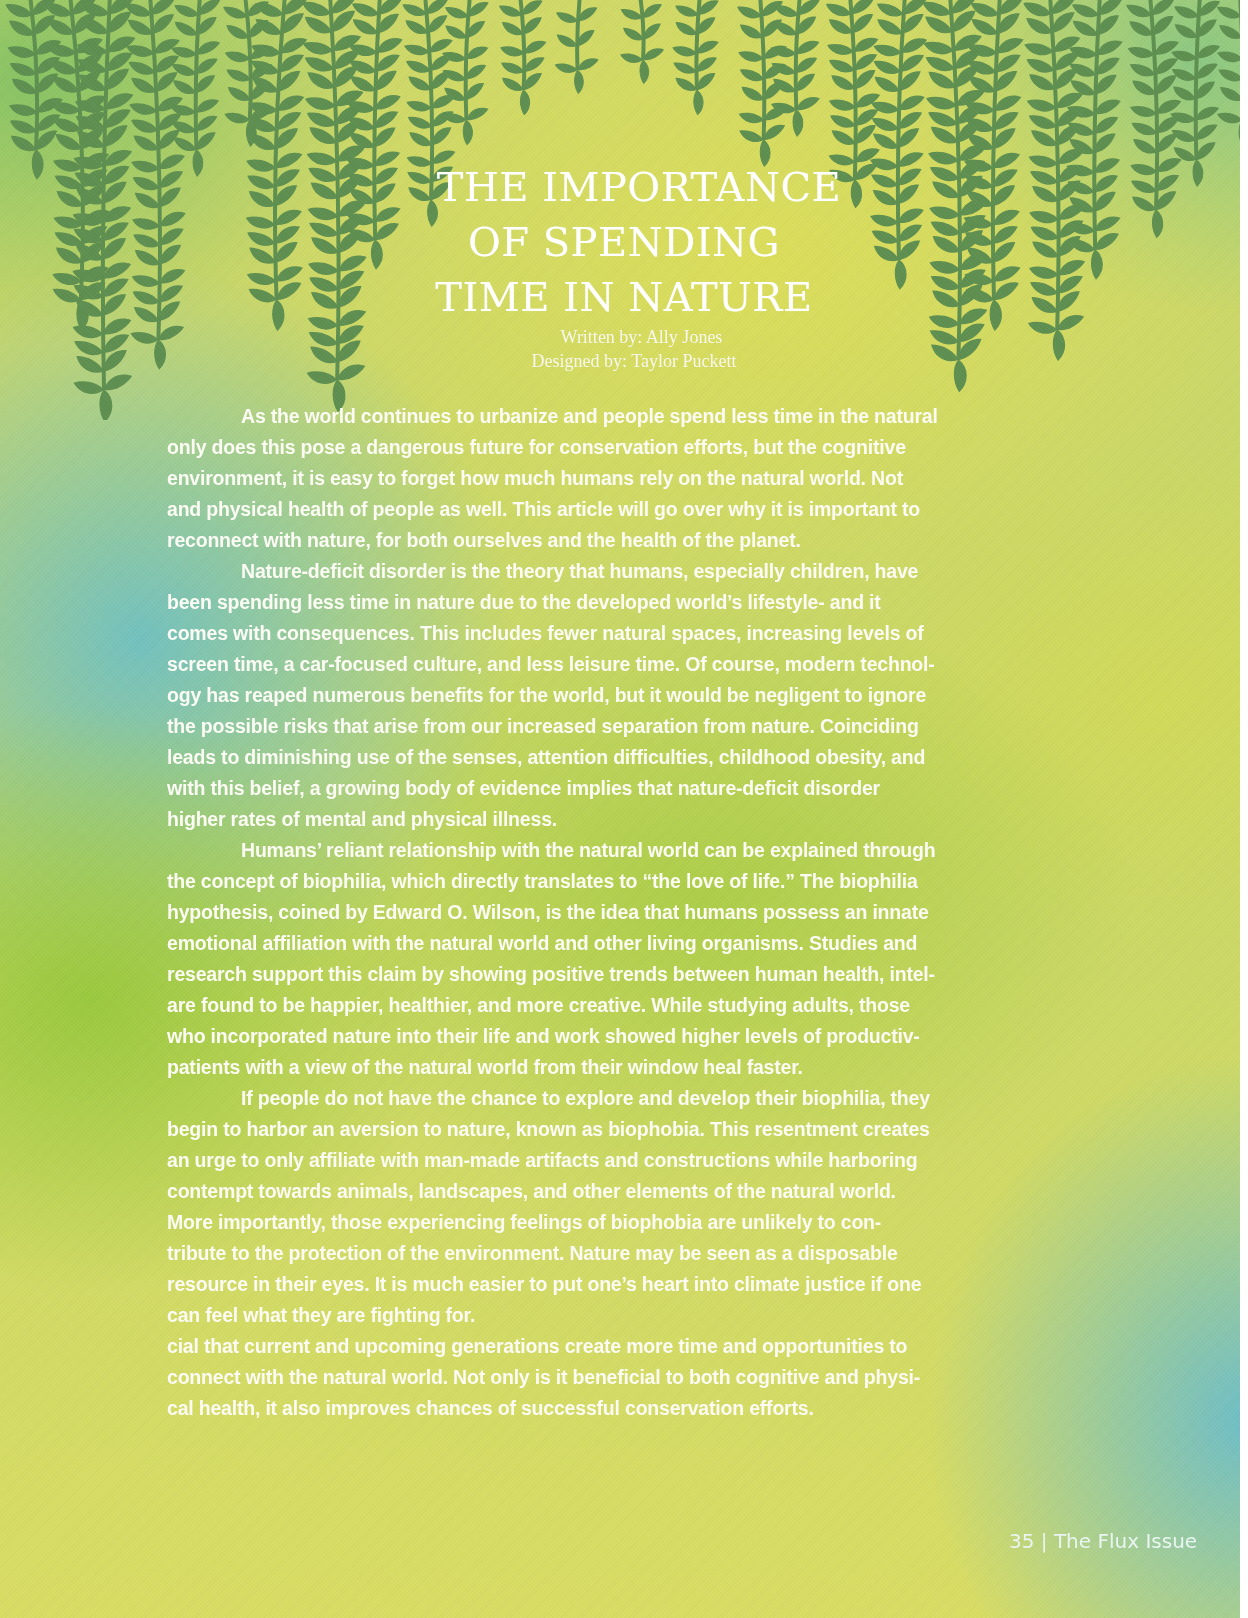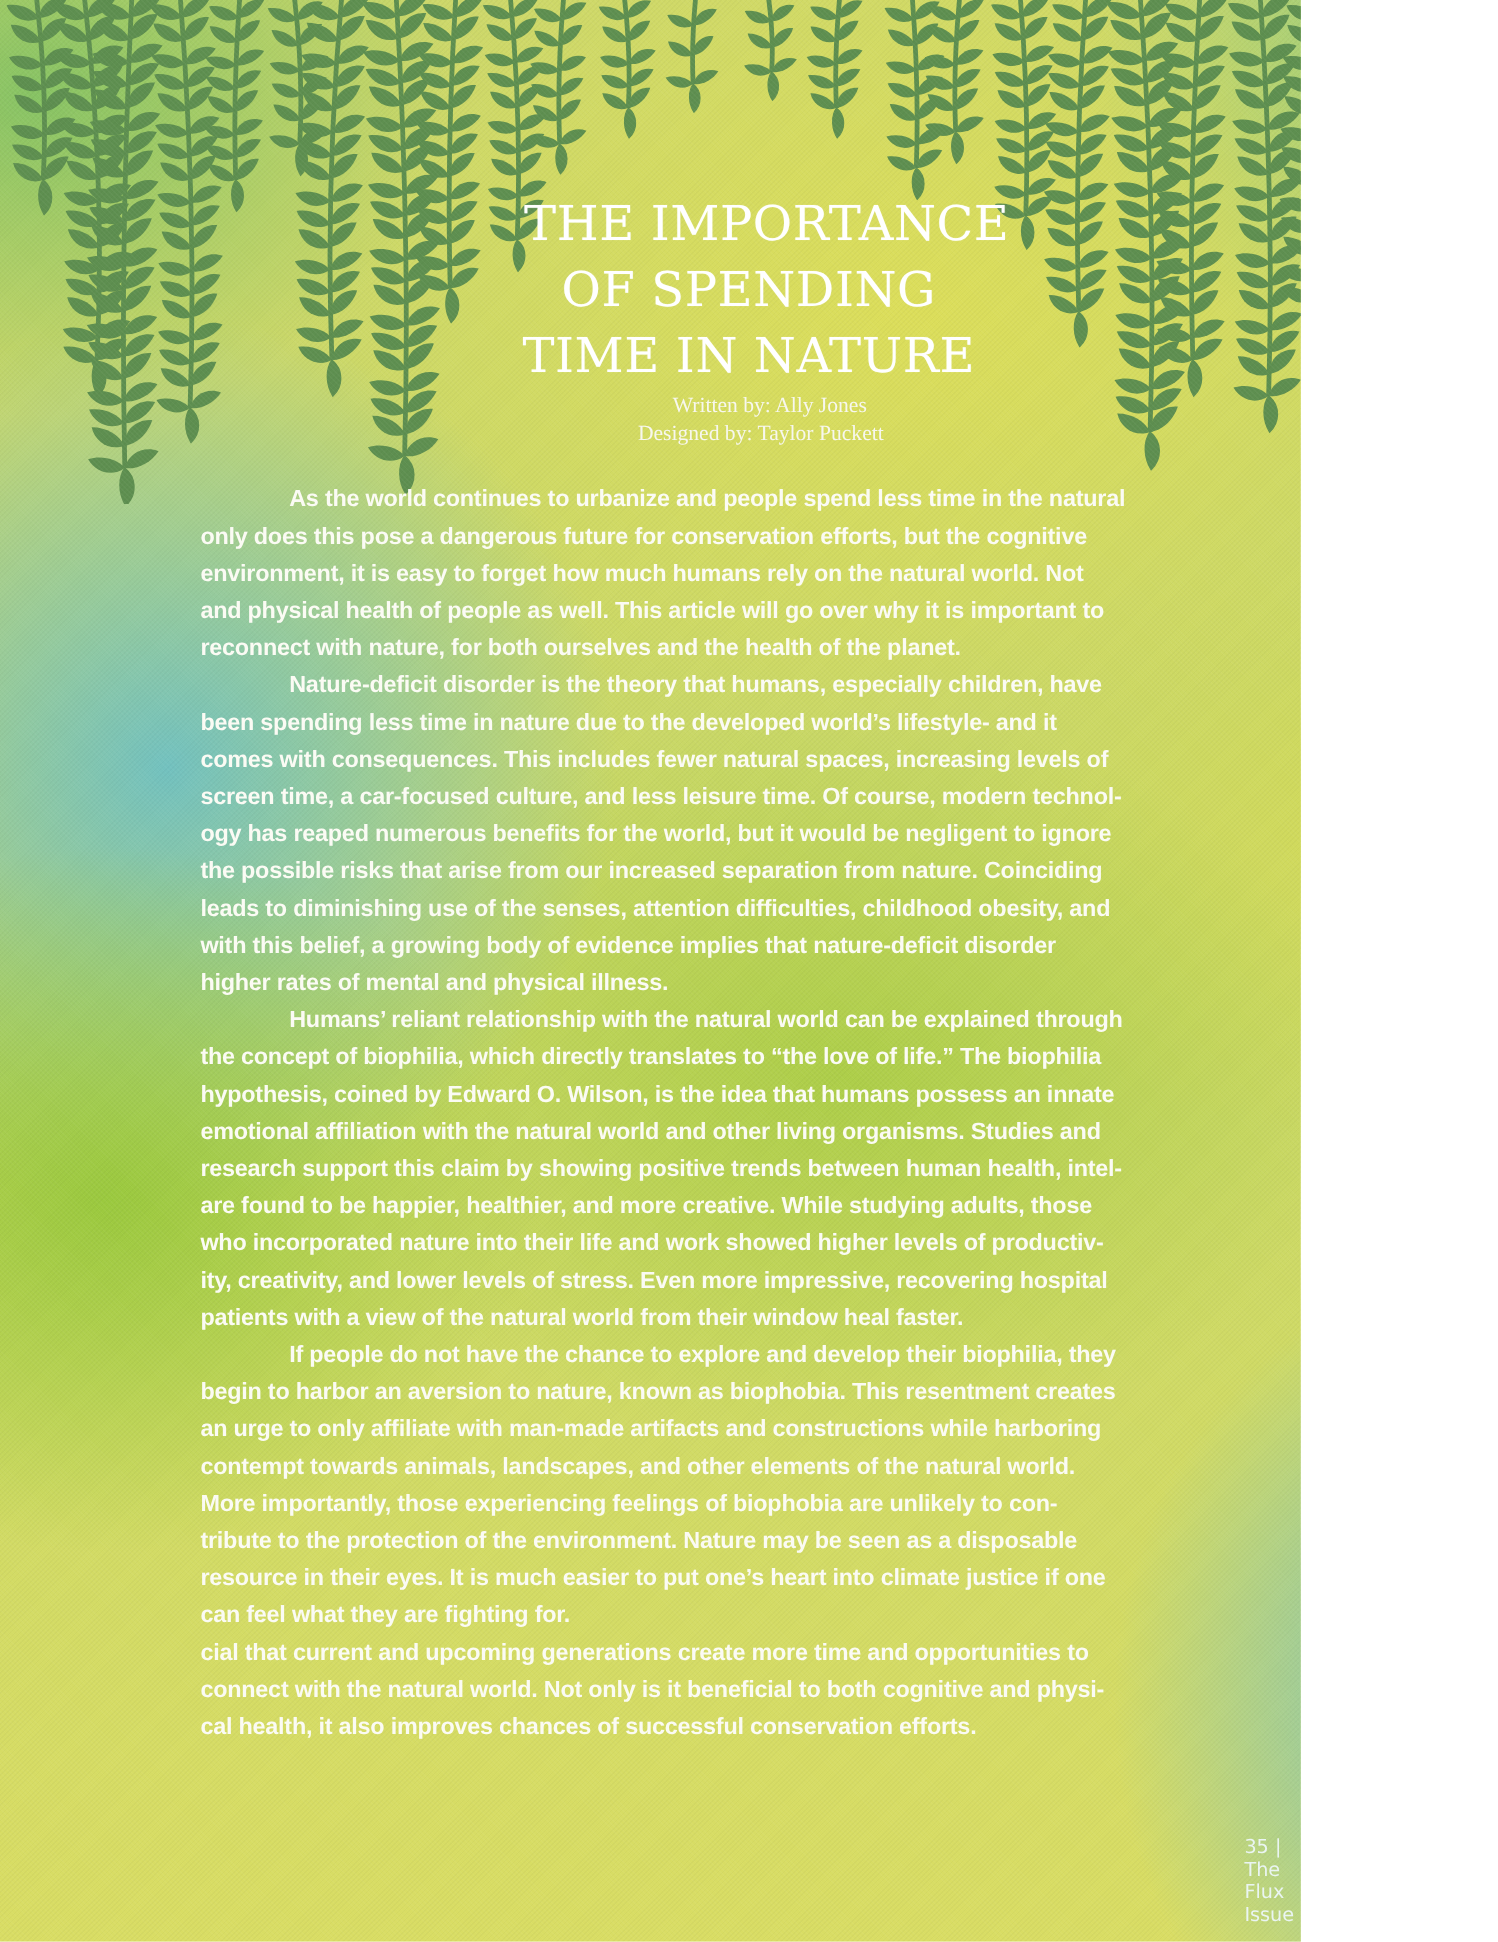--- a/index.html
+++ b/index.html
@@ -1,18 +1,18 @@
 <!DOCTYPE html>
 <html><head>
 <meta charset="utf-8">
 <style>
   html, body { margin:0; padding:0; }
   body { width:1248px; height:1618px; overflow:hidden; }
   .page {
-    position:relative; width:1084px; height:1618px; overflow:hidden;
+    position:relative; width:1240px; height:1618px; overflow:hidden;
     background:
       radial-gradient(ellipse 520px 420px at 90px 1000px, rgba(152,200,60,0.95), rgba(152,200,60,0) 70%),
       radial-gradient(ellipse 520px 520px at 140px 640px, rgba(110,192,196,0.95), rgba(110,192,196,0) 72%),
       radial-gradient(ellipse 460px 520px at 1250px 1420px, rgba(110,190,200,1), rgba(110,190,200,0) 70%),
       radial-gradient(ellipse 620px 440px at 700px 900px, rgba(170,205,70,0.9), rgba(170,205,70,0) 70%),
       radial-gradient(ellipse 700px 500px at 760px 260px, rgba(220,222,90,1), rgba(220,222,90,0) 72%),
       radial-gradient(ellipse 420px 360px at 1200px 60px, rgba(140,200,130,1), rgba(140,200,130,0) 70%),
       radial-gradient(ellipse 500px 380px at 30px 80px, rgba(135,195,100,1), rgba(135,195,100,0) 70%),
       radial-gradient(ellipse 520px 360px at 1160px 700px, rgba(210,218,90,1), rgba(210,218,90,0) 70%),
       linear-gradient(180deg, #cdd86a 0%, #c9d866 50%, #d9dd64 100%);
@@ -43,21 +43,21 @@
   .body-text {
     position:absolute; left:167px; top:401px; width:990px;
     font-family:"Liberation Sans", sans-serif; font-weight:bold;
     font-size:19.5px; line-height:31px; color:#fbfbf4;
     letter-spacing:-0.2px;
   }
   .line { display:block; white-space:nowrap; }
   .line.indent { padding-left:74px; }
   .folio {
     position:absolute; left:1009px; top:1529px;
-    font-family:"DejaVu Sans", sans-serif; font-size:16px; color:#eaf5f2;margin-left:28px;
+    font-family:"DejaVu Sans", sans-serif; font-size:20px; color:#eaf5f2;
   }
 </style>
 </head>
 <body>
 
 <div class="page">
 
   <svg class="vines" viewBox="0 0 1248 420" xmlns="http://www.w3.org/2000/svg">
     <defs>
       <path id="lf" d="M0,0 C6,-9 18,-10 26,-3 C18,3 7,4 0,0 Z"></path>
@@ -721,21 +721,20 @@
       <span class="line">leads to diminishing use of the senses, attention difficulties, childhood obesity, and</span>
       <span class="line">with this belief, a growing body of evidence implies that nature-deficit disorder</span>
       <span class="line">higher rates of mental and physical illness.</span>
       <span class="line indent">Humans’ reliant relationship with the natural world can be explained through</span>
       <span class="line">the concept of biophilia, which directly translates to “the love of life.” The biophilia</span>
       <span class="line">hypothesis, coined by Edward O. Wilson, is the idea that humans possess an innate</span>
       <span class="line">emotional affiliation with the natural world and other living organisms. Studies and</span>
       <span class="line">research support this claim by showing positive trends between human health, intel-</span>
       <span class="line">are found to be happier, healthier, and more creative. While studying adults, those</span>
       <span class="line">who incorporated nature into their life and work showed higher levels of productiv-</span>
-      <span class="line">ity, creativity, and lower levels of stress. Even more impressive, recovering hospital</span>
       <span class="line">patients with a view of the natural world from their window heal faster.</span>
       <span class="line indent">If people do not have the chance to explore and develop their biophilia, they</span>
       <span class="line">begin to harbor an aversion to nature, known as biophobia. This resentment creates</span>
       <span class="line">an urge to only affiliate with man-made artifacts and constructions while harboring</span>
       <span class="line">contempt towards animals, landscapes, and other elements of the natural world.</span>
       <span class="line">More importantly, those experiencing feelings of biophobia are unlikely to con-</span>
       <span class="line">tribute to the protection of the environment. Nature may be seen as a disposable</span>
       <span class="line">resource in their eyes. It is much easier to put one’s heart into climate justice if one</span>
       <span class="line">can feel what they are fighting for.</span>
       <span class="line">cial that current and upcoming generations create more time and opportunities to</span>

